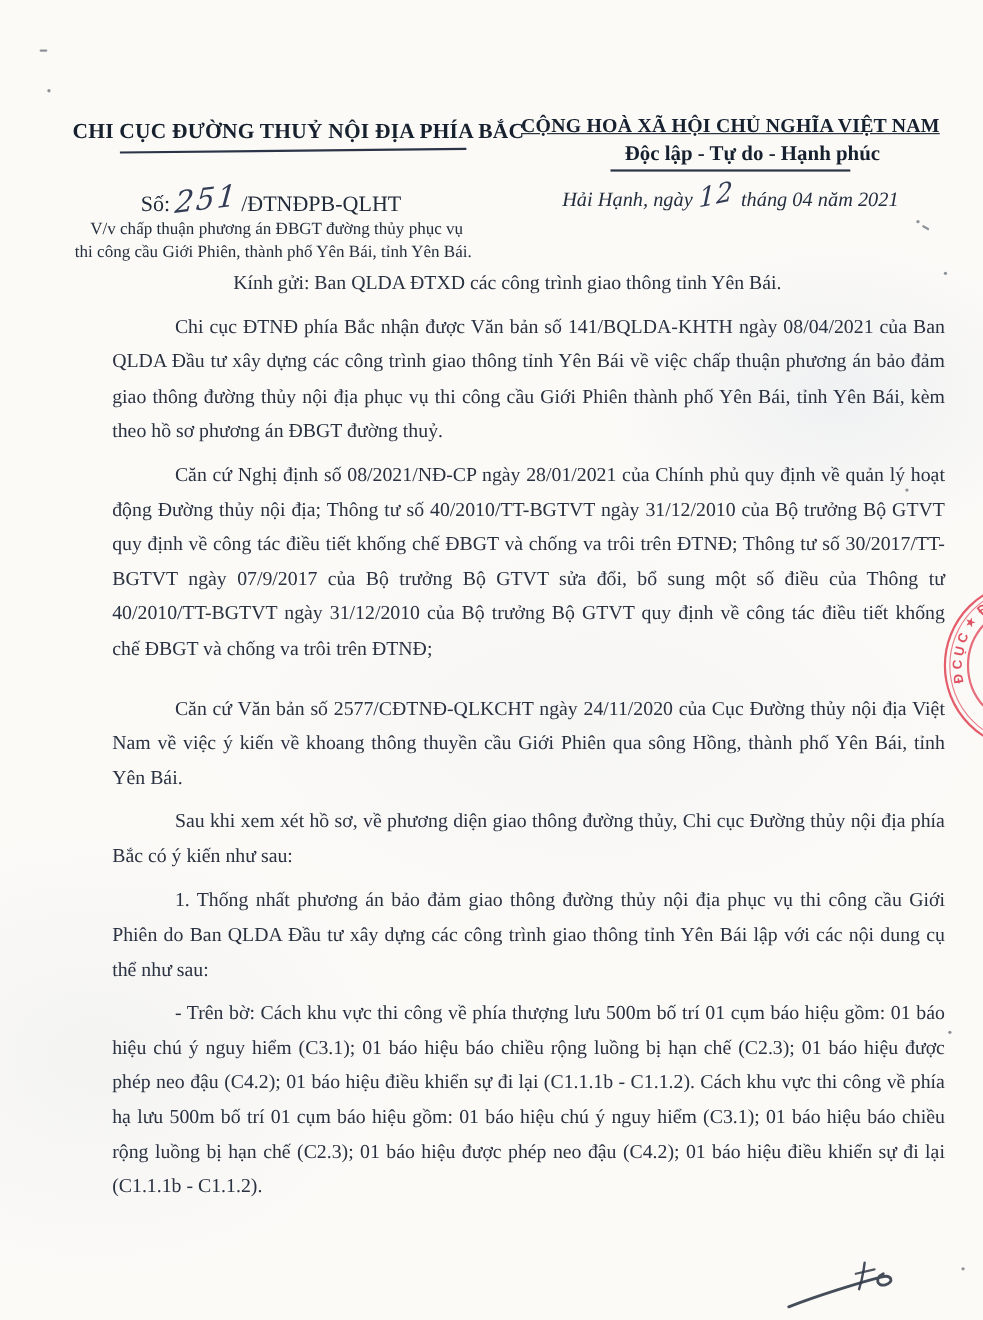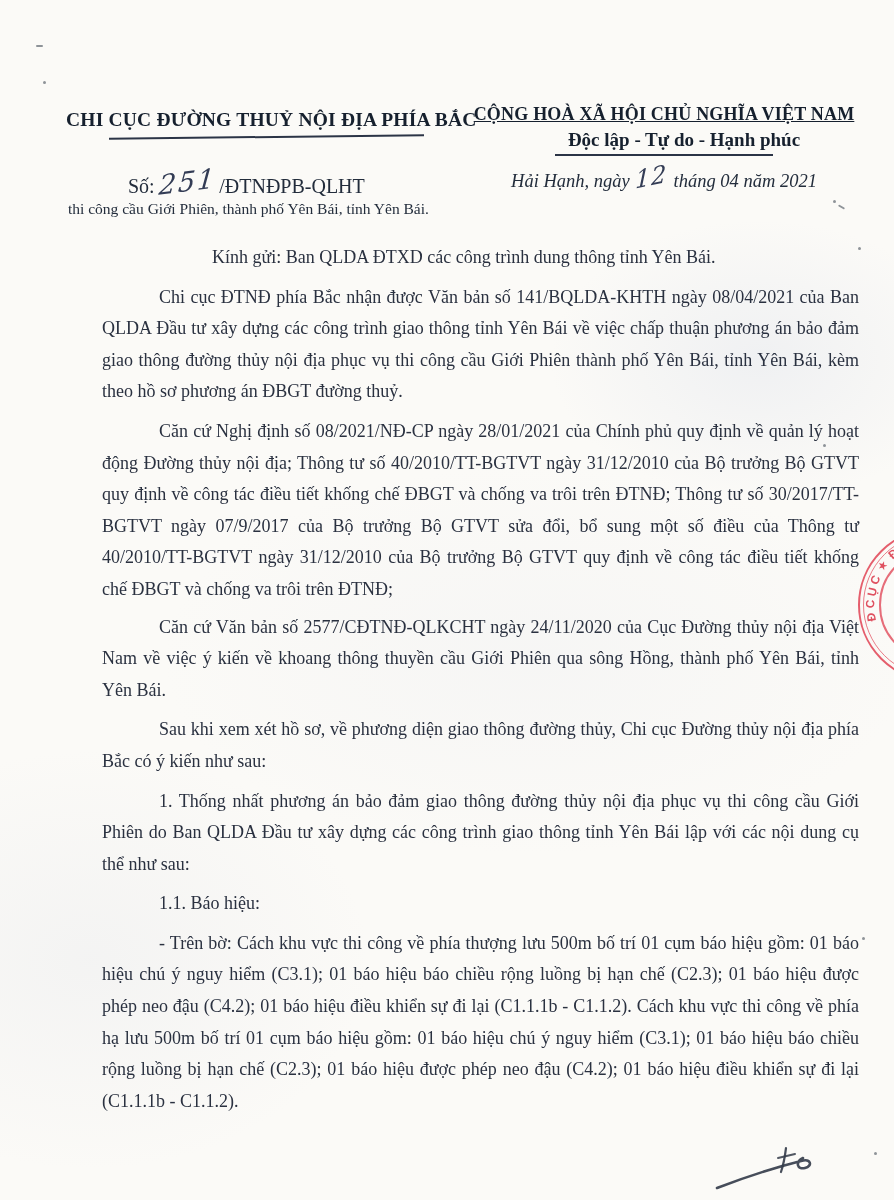--- a/index.html
+++ b/index.html
@@ -82,21 +82,21 @@
     margin: 0 1px; position: relative; top: -2px; letter-spacing: 1px;
   }
 
   
   .body-text {
     position: absolute; left: 102px; top: 242px; width: 757px;
     font-size: 18px; line-height: 31.6px; color: #2a3140;
   }
   .recipient { text-indent: 110px; margin-bottom: 4px; }
   .para { text-align: justify; text-indent: 57px; margin-top: 8px; }
-  .para.tight { margin-top: 6px; }
+  .para.tight { margin-top: 23px; }
   .para.loose { }
 
   
   .stamp { position: absolute; left: 0; top: 0; }
   .stamp-ring {
     position: absolute; border-radius: 50%;
     border: 2.5px solid rgba(224, 66, 83, 0.85);
   }
   .stamp-ring.outer  { left: 858px; top: 528px; width: 154px; height: 154px; }
   .stamp-ring.outer2 { left: 863px; top: 533px; width: 144px; height: 144px; border-width: 1.5px; opacity: 0.8; }
@@ -123,38 +123,38 @@
 <div class="page">
 
   <div class="header-left">
     <div class="org-name">CHI CỤC ĐƯỜNG THUỶ NỘI ĐỊA PHÍA BẮC</div>
     <div class="org-underline"></div>
   </div>
 
   <div class="doc-number"><span>Số:</span><span class="hw hw-251">251</span><span>/ĐTNĐPB-QLHT</span></div>
 
   <div class="subject">
+    <div class="subject-line-1">V/v chấp thuận phương án ĐBGT đường thủy phục vụ</div>
     <div class="subject-line-2">thi công cầu Giới Phiên, thành phố Yên Bái, tỉnh Yên Bái.</div>
   </div>
 
   <div class="header-right">
     <div class="nation">CỘNG HOÀ XÃ HỘI CHỦ NGHĨA VIỆT NAM</div>
     <div class="motto">Độc lập - Tự do - Hạnh phúc</div>
     <div class="motto-underline"></div>
     <div class="dateline"><span>Hải Hạnh, ngày</span> <span class="hw hw-12">12</span> <span>tháng 04 năm 2021</span></div>
   </div>
 
   <main class="body-text">
-    <p class="recipient">Kính gửi: Ban QLDA ĐTXD các công trình dung thông tỉnh Yên Bái.</p>
+    <p class="recipient">Kính gửi: Ban QLDA ĐTXD các công trình giao thông tỉnh Yên Bái.</p>
     <p class="para">Chi cục ĐTNĐ phía Bắc nhận được Văn bản số 141/BQLDA-KHTH ngày 08/04/2021 của Ban QLDA Đầu tư xây dựng các công trình giao thông tỉnh Yên Bái về việc chấp thuận phương án bảo đảm giao thông đường thủy nội địa phục vụ thi công cầu Giới Phiên thành phố Yên Bái, tỉnh Yên Bái, kèm theo hồ sơ phương án ĐBGT đường thuỷ.</p>
     <p class="para loose">Căn cứ Nghị định số 08/2021/NĐ-CP ngày 28/01/2021 của Chính phủ quy định về quản lý hoạt động Đường thủy nội địa; Thông tư số 40/2010/TT-BGTVT ngày 31/12/2010 của Bộ trưởng Bộ GTVT quy định về công tác điều tiết khống chế ĐBGT và chống va trôi trên ĐTNĐ; Thông tư số 30/2017/TT-BGTVT ngày 07/9/2017 của Bộ trưởng Bộ GTVT sửa đổi, bổ sung một số điều của Thông tư 40/2010/TT-BGTVT ngày 31/12/2010 của Bộ trưởng Bộ GTVT quy định về công tác điều tiết khống chế ĐBGT và chống va trôi trên ĐTNĐ;</p>
     <p class="para tight">Căn cứ Văn bản số 2577/CĐTNĐ-QLKCHT ngày 24/11/2020 của Cục Đường thủy nội địa Việt Nam về việc ý kiến về khoang thông thuyền cầu Giới Phiên qua sông Hồng, thành phố Yên Bái, tỉnh Yên Bái.</p>
     <p class="para loose">Sau khi xem xét hồ sơ, về phương diện giao thông đường thủy, Chi cục Đường thủy nội địa phía Bắc có ý kiến như sau:</p>
     <p class="para loose">1. Thống nhất phương án bảo đảm giao thông đường thủy nội địa phục vụ thi công cầu Giới Phiên do Ban QLDA Đầu tư xây dựng các công trình giao thông tỉnh Yên Bái lập với các nội dung cụ thể như sau:</p>
-    <p class="para">1.1. Báo hiệu:</p>
     <p class="para loose">- Trên bờ: Cách khu vực thi công về phía thượng lưu 500m bố trí 01 cụm báo hiệu gồm: 01 báo hiệu chú ý nguy hiểm (C3.1); 01 báo hiệu báo chiều rộng luồng bị hạn chế (C2.3); 01 báo hiệu được phép neo đậu (C4.2); 01 báo hiệu điều khiển sự đi lại (C1.1.1b - C1.1.2). Cách khu vực thi công về phía hạ lưu 500m bố trí 01 cụm báo hiệu gồm: 01 báo hiệu chú ý nguy hiểm (C3.1); 01 báo hiệu báo chiều rộng luồng bị hạn chế (C2.3); 01 báo hiệu được phép neo đậu (C4.2); 01 báo hiệu điều khiển sự đi lại (C1.1.1b - C1.1.2).</p>
   </main>
 
   <div class="stamp">
     <div class="stamp-ring outer"></div>
     <div class="stamp-ring outer2"></div>
     <div class="stamp-ring inner"></div>
     <span class="stamp-letter" style="left:889px; top:547px; transform:rotate(-40deg);">Đ</span>
 
     <span class="stamp-letter" style="left:878px; top:560px; transform:rotate(-55deg); font-size:10px;">★</span>

